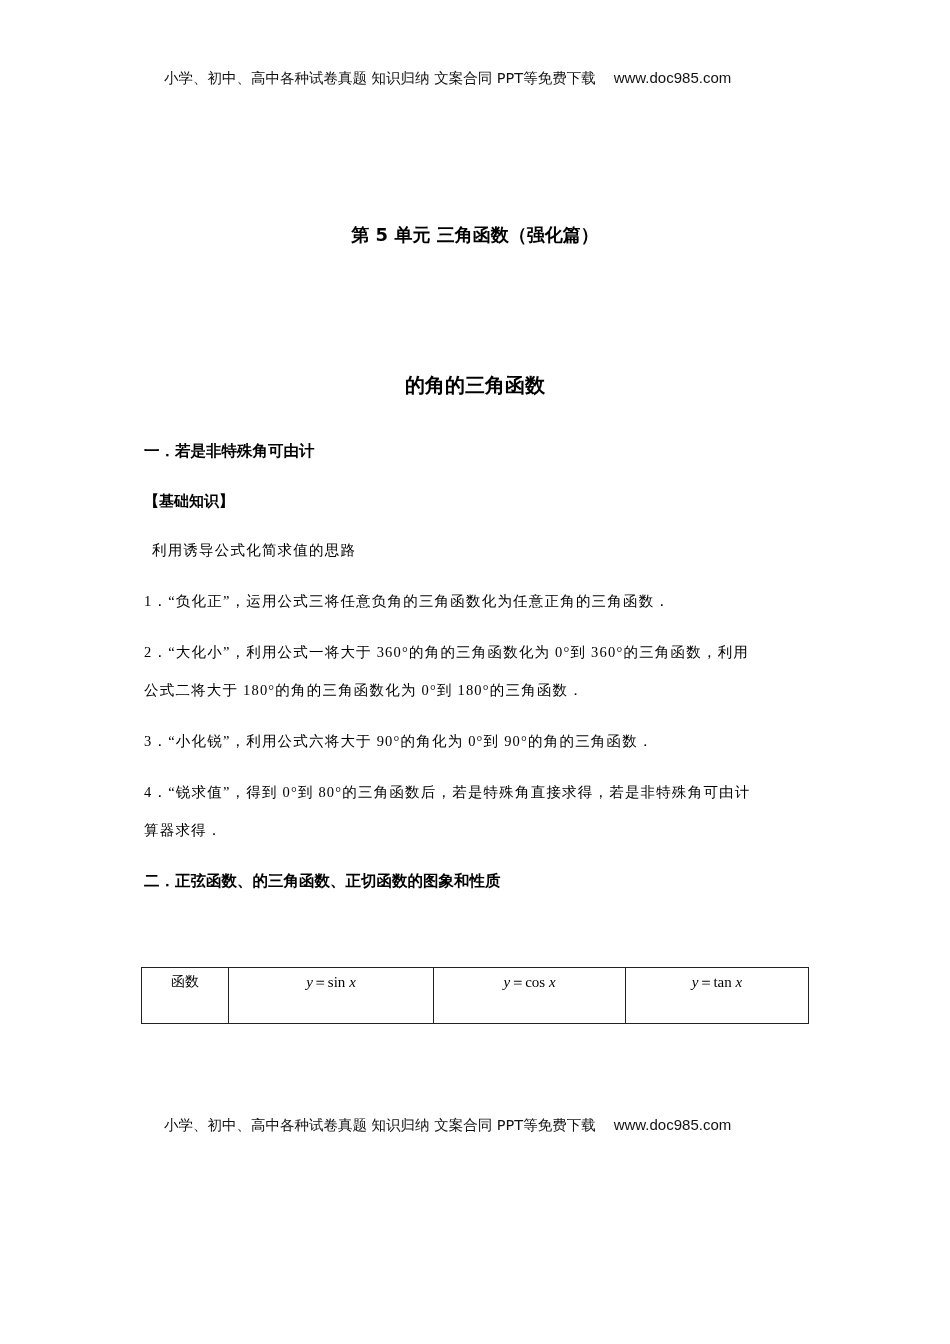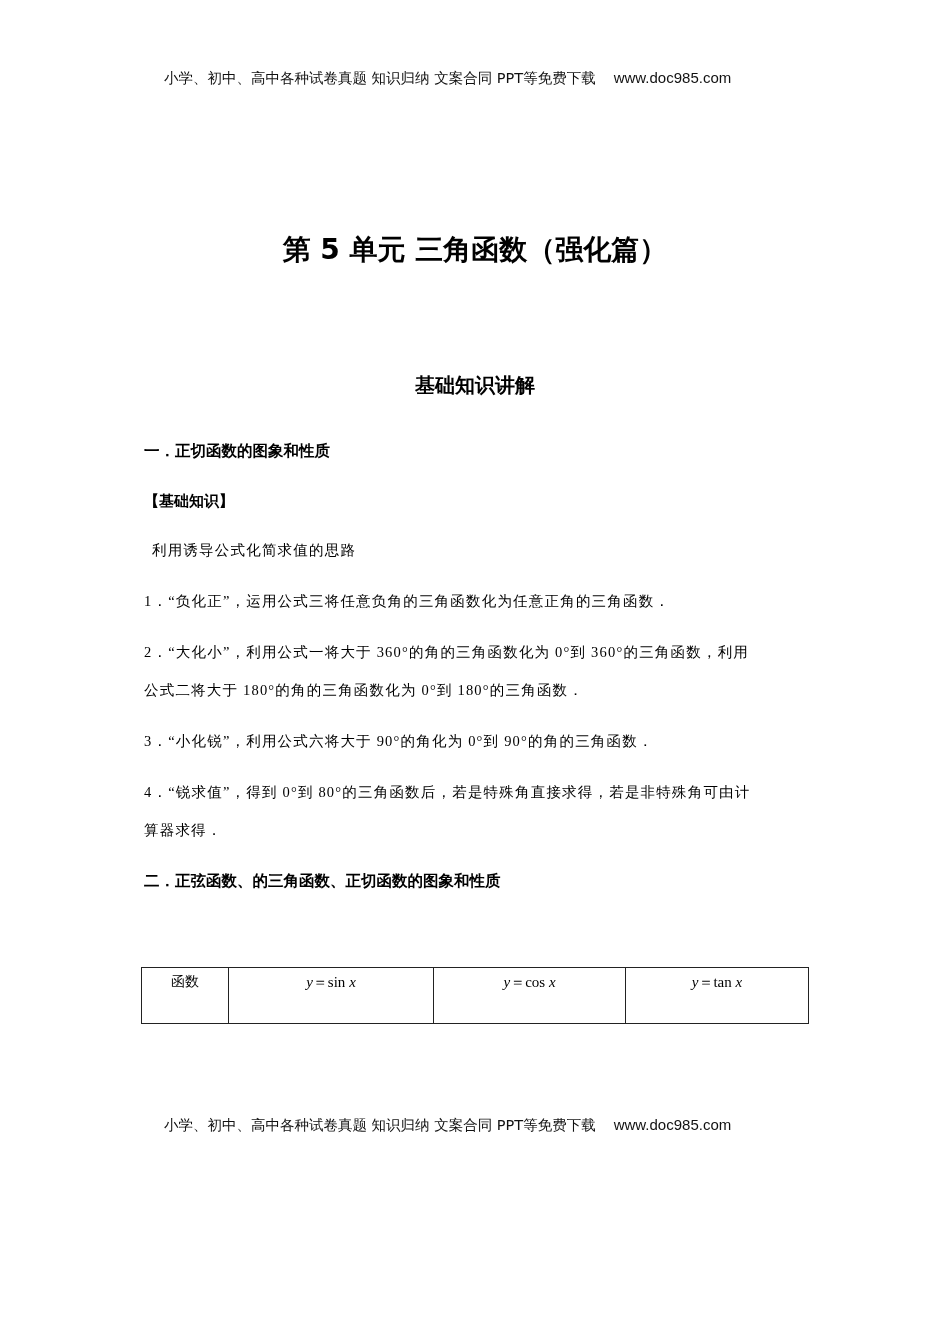--- a/index.html
+++ b/index.html
@@ -2,43 +2,43 @@
 <html><head>
   <meta charset="utf-8">
   <style>
     html, body { margin: 0; padding: 0; background: #ffffff; }
     body { width: 950px; height: 1344px; position: relative; overflow: hidden; color: #000; font-family: "DejaVu Serif", "Liberation Serif", serif; }
     .abs { position: absolute; white-space: nowrap; font-family: Liberation Serif, serif; }
     .header, .footer { font-family: "DejaVu Sans", "Liberation Sans", sans-serif; font-size: 14.5px; color: #111; }
     .header { left: 164px; top: 69px; }
     .footer { left: 164px; top: 1116px; }
     .site { margin-left: 18px; font-family: "Liberation Sans", sans-serif; font-size: 15px; }
-    .title { left: 0; width: 950px; text-align: center; top: 231px; font-size: 28px; font-weight: bold; font-family: "DejaVu Sans", "Liberation Sans", sans-serif; }
+    .title { left: 0; width: 950px; text-align: center; top: 223px; font-size: 18px; font-weight: bold; font-family: "DejaVu Sans", "Liberation Sans", sans-serif; }
     .subtitle { left: 0; width: 950px; text-align: center; top: 372px; font-size: 20px; font-weight: bold; font-family: "DejaVu Sans", "Liberation Sans", sans-serif; }
     .section { left: 144px; font-size: 15.5px; font-weight: bold; font-family: "DejaVu Sans", "Liberation Sans", sans-serif; }
     .bracket { left: 144px; top: 492px; font-size: 15px; font-weight: bold; }
     .para { left: 144px; font-size: 14.5px; letter-spacing: 1.2px; }
     table.fn-table { position: absolute; left: 141px; top: 967px; width: 668px; border-collapse: collapse; padding-left: 7px; }
     table.fn-table td { border: 1.5px solid #222; height: 49px; vertical-align: top; padding-top: 5px; text-align: center; font-size: 15px; font-family: "Liberation Serif", serif; }
     table.fn-table td.label { width: 84px; font-family: "DejaVu Serif", serif; font-size: 14px; }
     table.fn-table td.c1 { width: 202px; }
     table.fn-table td.c2 { width: 189px; }
     i { font-style: italic; }
   </style>
 </head>
 <body>
 
 <div class="abs header">
   <span>小学、初中、高中各种试卷真题  知识归纳  文案合同  PPT等免费下载</span><span class="site">www.doc985.com</span>
 </div>
 
 <div class="abs title">第 5 单元  三角函数（强化篇）</div>
-<div class="abs subtitle">基础知识讲解</div>
+<div class="abs subtitle">的角的三角函数</div>
 
-<div class="abs section" style="top:441px;">一．正切函数的图象和性质</div>
+<div class="abs section" style="top:441px;">一．若是非特殊角可由计</div>
 <div class="abs bracket">【基础知识】</div>
 <div class="abs para" style="left:152px; top:541px;">利用诱导公式化简求值的思路</div>
 
 <div class="abs para" style="top:592px;">1．“负化正”，运用公式三将任意负角的三角函数化为任意正角的三角函数．</div>
 <div class="abs para" style="top:643px;">2．“大化小”，利用公式一将大于 360°的角的三角函数化为 0°到 360°的三角函数，利用</div>
 <div class="abs para" style="top:681px;">公式二将大于 180°的角的三角函数化为 0°到 180°的三角函数．</div>
 <div class="abs para" style="top:732px;">3．“小化锐”，利用公式六将大于 90°的角化为 0°到 90°的角的三角函数．</div>
 <div class="abs para" style="top:783px;">4．“锐求值”，得到 0°到 80°的三角函数后，若是特殊角直接求得，若是非特殊角可由计</div>
 <div class="abs para" style="top:821px;">算器求得．</div>
 

